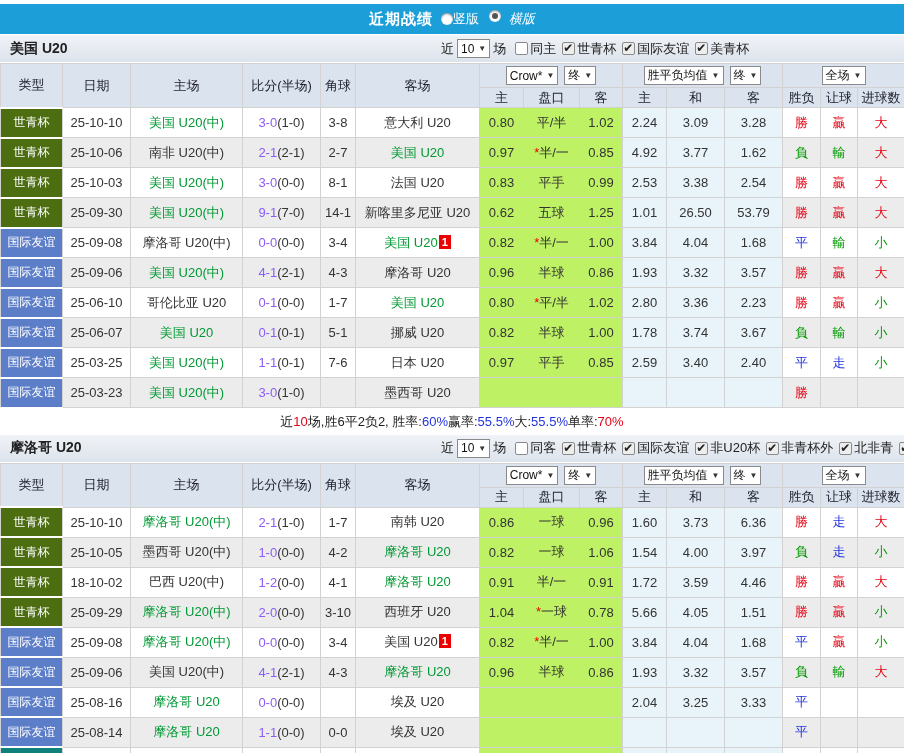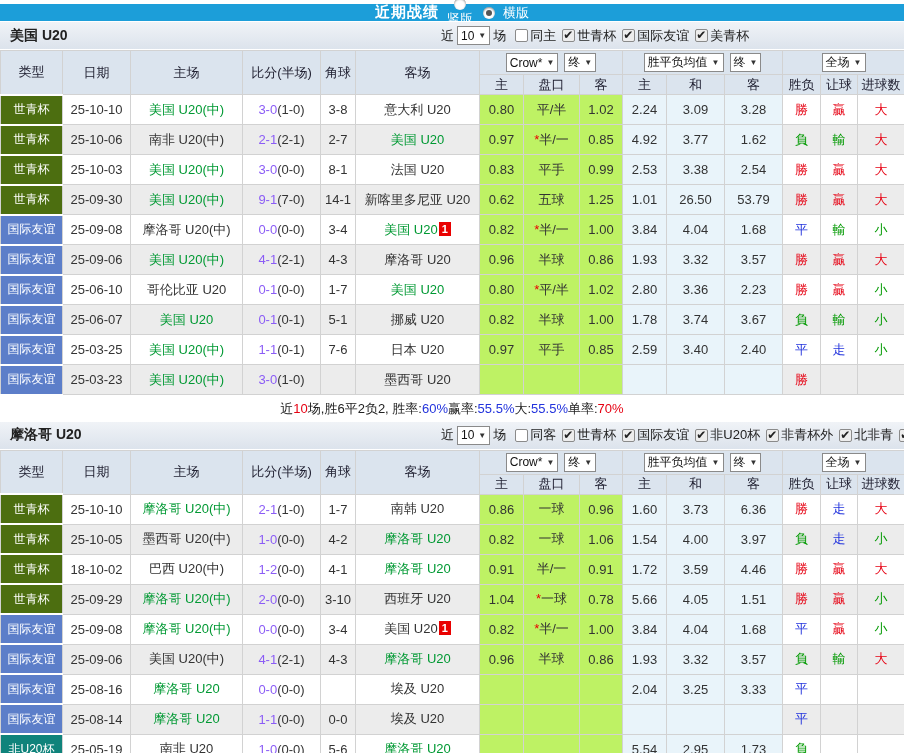--- a/index.html
+++ b/index.html
@@ -1,20 +1,20 @@
 <!DOCTYPE html>
 <html><head>
 <meta charset="utf-8">
 <style>
   html,body{margin:0;padding:0;background:#fff;}
   body{width:904px;font-family:"Liberation Sans","DejaVu Sans",sans-serif;}
   .page{width:904px;height:753px;overflow:hidden;background:#fff;}
 
   
-  .titlebar{height:17px;margin-top:4px;margin-bottom:1px;background:#1c9ed9;display:flex;align-items:center;justify-content:center;gap:8px;color:#fff;font-size:13px;}
+  .titlebar{height:30px;margin-top:4px;margin-bottom:1px;background:#1c9ed9;display:flex;align-items:center;justify-content:center;gap:8px;color:#fff;font-size:13px;}
   .titlebar .title{font-weight:bold;font-size:15px;letter-spacing:1px;}
   .radio{width:12px;height:12px;border-radius:50%;background:#fff;display:inline-block;position:relative;box-shadow:inset 0 1px 2px rgba(0,0,0,.45);}
   .radio.on::after{content:"";position:absolute;left:3px;top:3px;width:6px;height:6px;border-radius:50%;background:#555;}
   .titlebar label{display:inline-flex;align-items:center;gap:3px;cursor:pointer;}
 
   
   .section-header{height:27px;background:linear-gradient(#f0f3f7,#dce3ec);position:relative;display:flex;align-items:center;border-bottom:1px solid #fff;}
   .team-name{font-weight:bold;font-size:14px;color:#222;margin-left:10px;}
   .filter{position:absolute;left:438px;display:flex;align-items:center;font-size:13px;color:#222;white-space:nowrap;}
   .filter .lbl{margin:0 3px;}
@@ -50,25 +50,25 @@
   .summary{height:26px;display:flex;align-items:center;justify-content:center;font-size:13px;color:#222;background:#fff;}
 </style>
 </head>
 <body>
 
 <div class="page">
 
   <div class="titlebar">
     <span class="title">近期战绩</span>
     <span style="display:inline-flex;gap:10px;">
-        <label style="display: inline-flex; align-items: center; gap: 0; flex-direction: column;">
+        <label style="display: inline-flex; align-items: center; gap: 0;">
           <span class="radio"></span>
           <span>竖版</span>
         </label>
-        <label style="display: inline-flex; align-items: center; gap: 8px;">
+        <label style="display: inline-flex; align-items: flex-start; gap: 8px; font-style: italic;">
           <span class="radio on"></span>
           <span>横版</span>
         </label>
       </span>
   </div>
 
   <div>
     <div class="section-header">
       <span class="team-name">美国 U20</span>
       <span class="filter">

